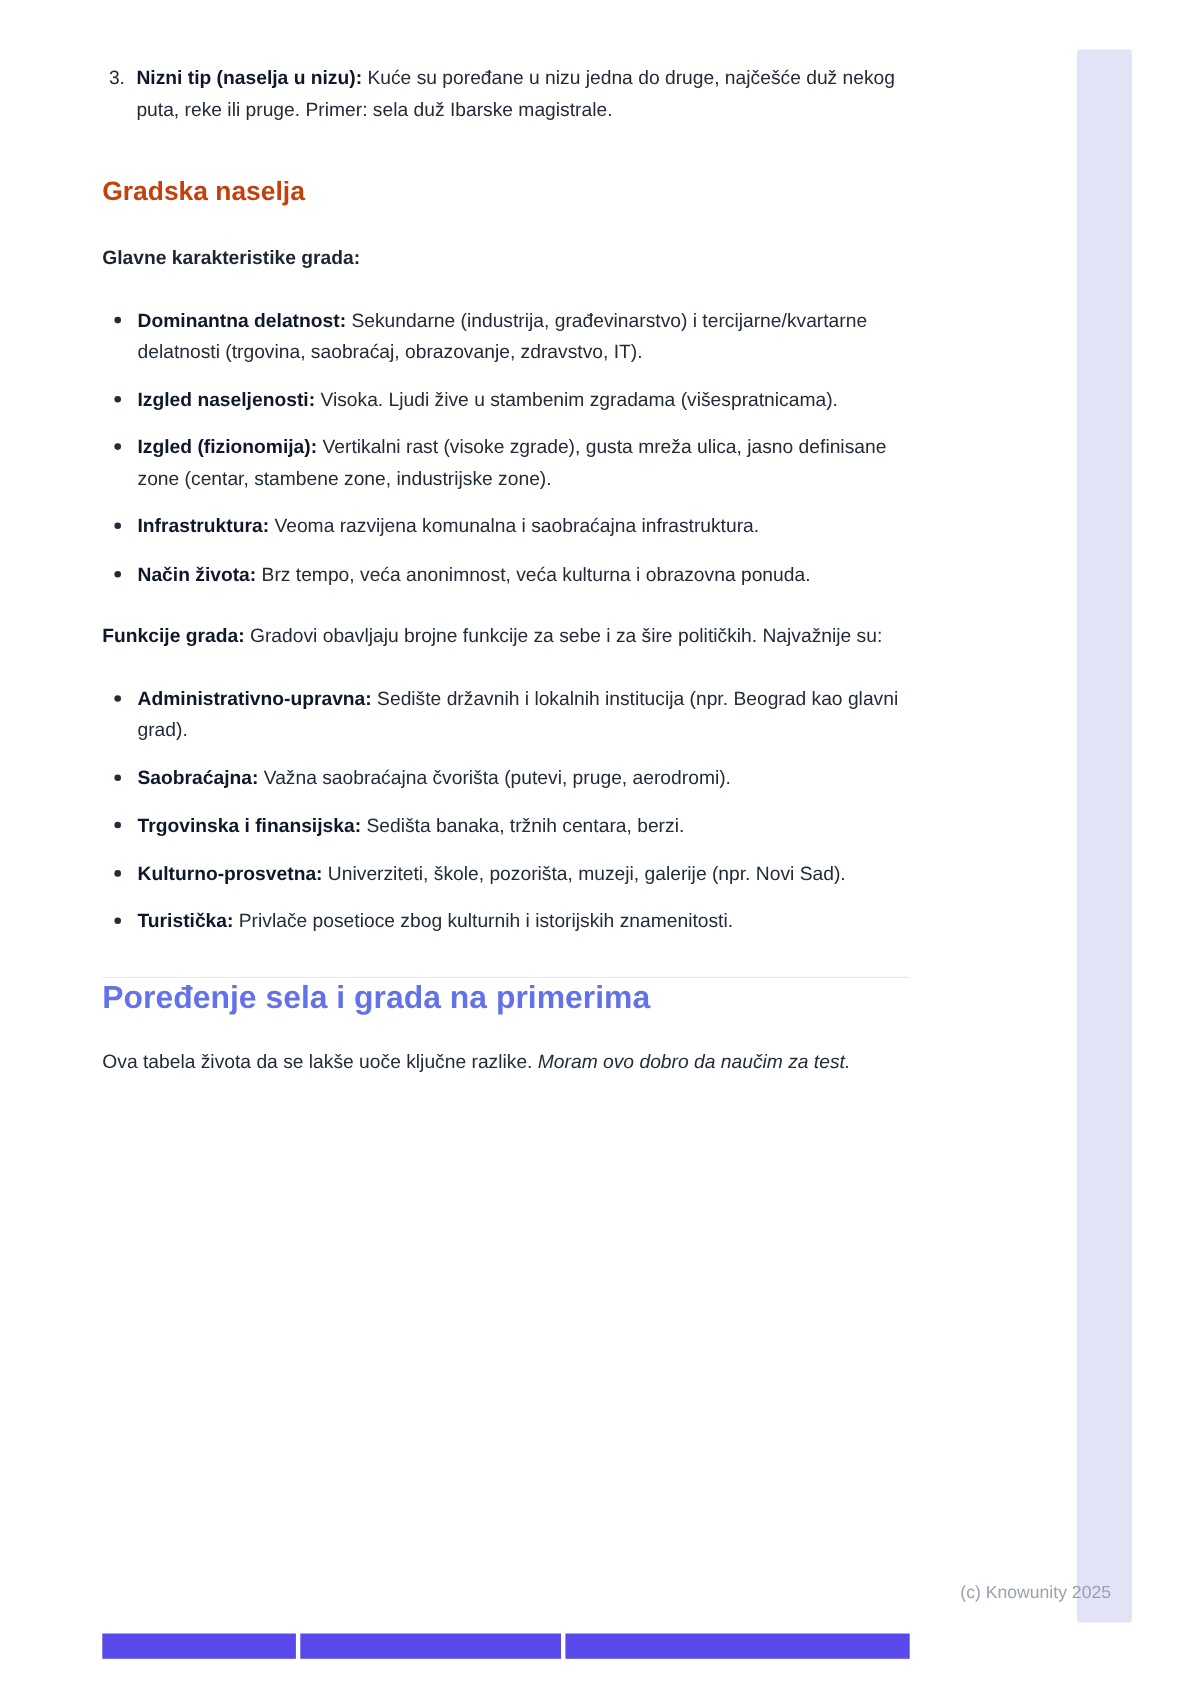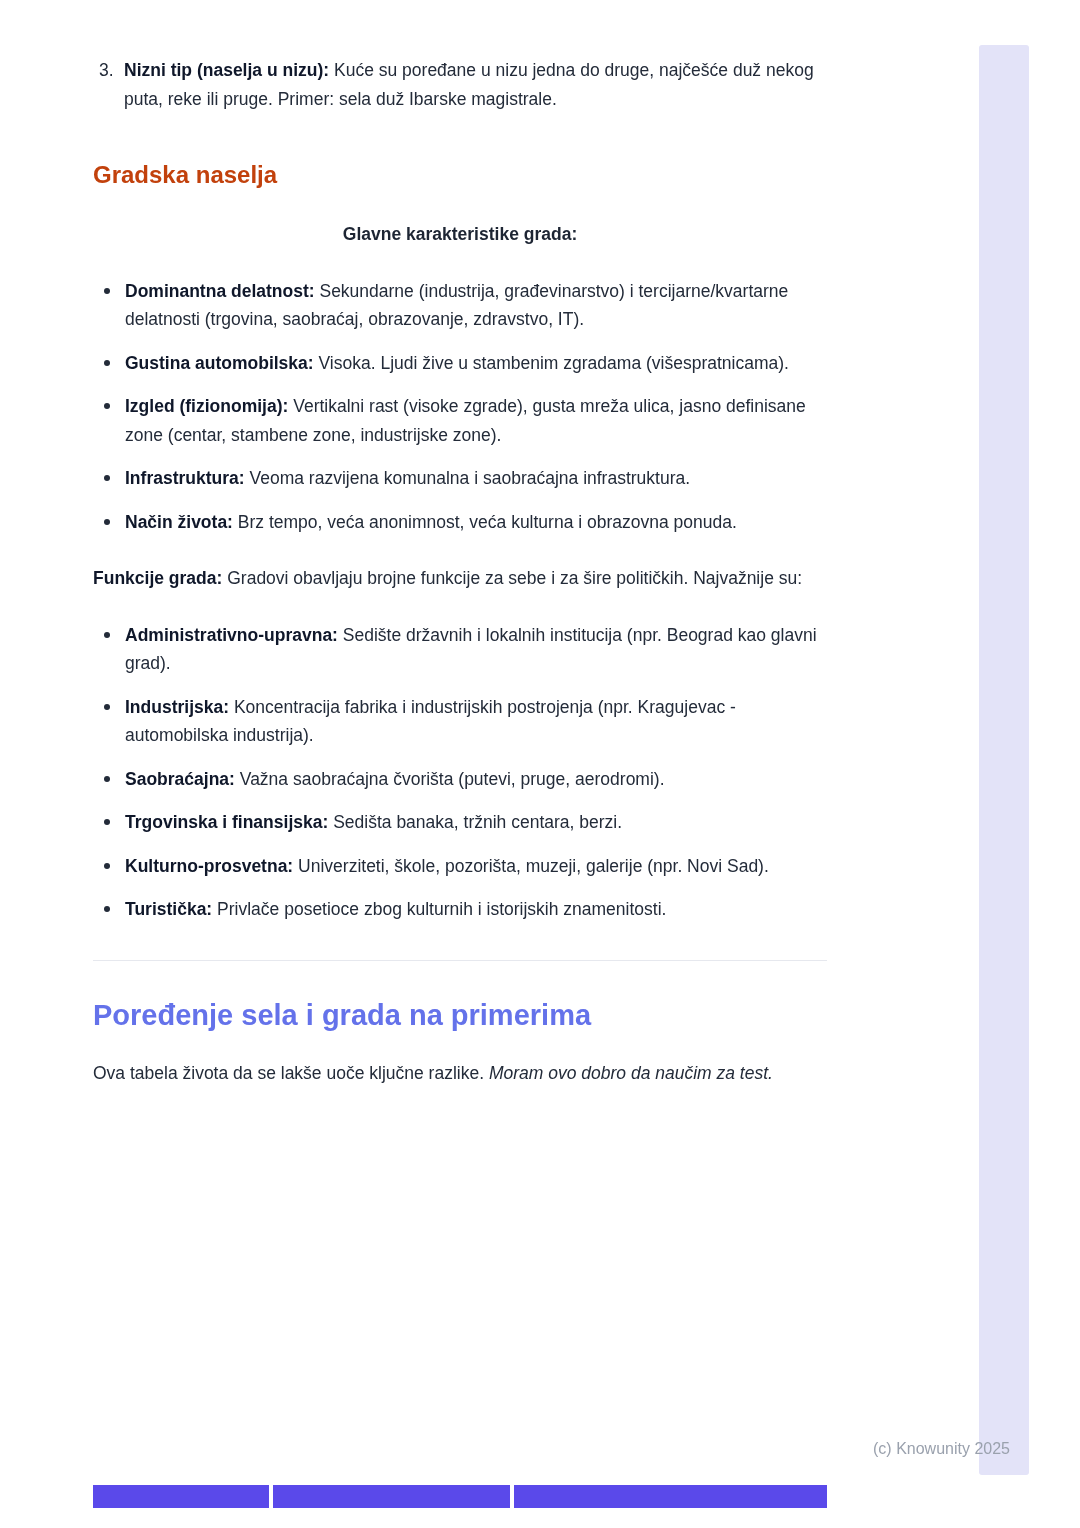--- a/index.html
+++ b/index.html
@@ -29,35 +29,34 @@
   .numbered-item .num { flex:0 0 31px; padding-left:6px; }
   b, .lead { font-weight:700; color:#0f172a;margin-top:47px; }
   h2.sub {
     margin-top:46px;
     font-size:24px;
     line-height:1.3;
     font-weight:600;
     color:#c2410c;
   }
   p.intro { margin-top:24px; }
-  p.bold-label { margin-top:30px; font-weight:700; color:#1d2533;text-align:center; }
+  p.bold-label { margin-top:30px; font-weight:700; color:#1d2533; }
   ul.bullets { list-style:none; margin-top:28px; }
   ul.bullets li { position:relative; padding-left:32px; margin-bottom:15px; }
   ul.bullets li::before {
     content:"";
     position:absolute;
     left:11px; top:11px;
     width:6px; height:6px;
     border-radius:50%;
     background:#232b39;
   }
   p.funkcije { margin-top:28px; }
   hr.divider { margin-top:36px; border:none; border-top:1px solid #e6e8ee; height:0; }
   h1.big {
-    margin-top:36px;
     font-size:29px;
     line-height:1.3;
     font-weight:700;
     color:#6472ea;
   }
   p.table-intro { margin-top:24px; text-align:justify; }
   p.table-intro .note { font-style:italic;margin-top:36px; }
   .table-row {
     position:absolute;
     left:93px; top:1485px;
@@ -89,31 +88,30 @@
     <span class="num-text"><b>Nizni tip (naselja u nizu):</b><span> Kuće su poređane u nizu jedna do druge, najčešće duž nekog puta, reke ili pruge. Primer: sela duž Ibarske magistrale.</span></span>
   </div>
 
   <h2 class="sub">Gradska naselja</h2>
 
 
   <p class="bold-label">Glavne karakteristike grada:</p>
 
   <ul class="bullets">
     <li><b>Dominantna delatnost:</b><span> Sekundarne (industrija, građevinarstvo) i tercijarne/kvartarne delatnosti (trgovina, saobraćaj, obrazovanje, zdravstvo, IT).</span></li>
-    <li><b>Gustina automobilska:</b><span> Visoka. Ljudi žive u stambenim zgradama (višespratnicama).</span></li>
+    <li><b>Izgled naseljenosti:</b><span> Visoka. Ljudi žive u stambenim zgradama (višespratnicama).</span></li>
     <li><b>Izgled (fizionomija):</b><span> Vertikalni rast (visoke zgrade), gusta mreža ulica, jasno definisane zone (centar, stambene zone, industrijske zone).</span></li>
     <li><b>Infrastruktura:</b><span> Veoma razvijena komunalna i saobraćajna infrastruktura.</span></li>
     <li><b>Način života:</b><span> Brz tempo, veća anonimnost, veća kulturna i obrazovna ponuda.</span></li>
   </ul>
 
   <p class="funkcije"><b>Funkcije grada:</b><span> Gradovi obavljaju brojne funkcije za sebe i za šire političkih. Najvažnije su:</span></p>
 
   <ul class="bullets">
     <li><b>Administrativno-upravna:</b><span> Sedište državnih i lokalnih institucija (npr. Beograd kao glavni grad).</span></li>
-    <li><b>Industrijska:</b><span> Koncentracija fabrika i industrijskih postrojenja (npr. Kragujevac - automobilska industrija).</span></li>
     <li><b>Saobraćajna:</b><span> Važna saobraćajna čvorišta (putevi, pruge, aerodromi).</span></li>
     <li><b>Trgovinska i finansijska:</b><span> Sedišta banaka, tržnih centara, berzi.</span></li>
     <li><b>Kulturno-prosvetna:</b><span> Univerziteti, škole, pozorišta, muzeji, galerije (npr. Novi Sad).</span></li>
     <li><b>Turistička:</b><span> Privlače posetioce zbog kulturnih i istorijskih znamenitosti.</span></li>
   </ul>
 
   <hr class="divider">
 
   <h1 class="big">Poređenje sela i grada na primerima</h1>
 

